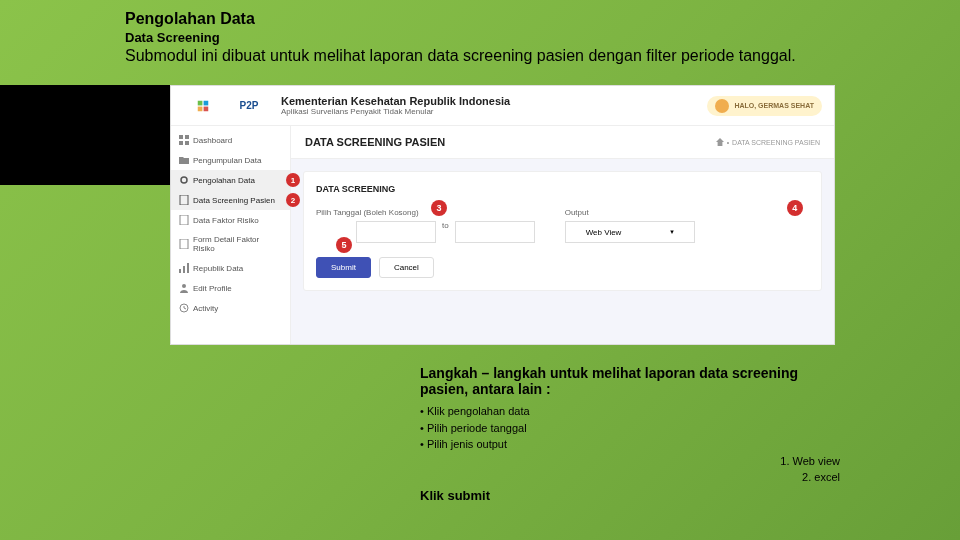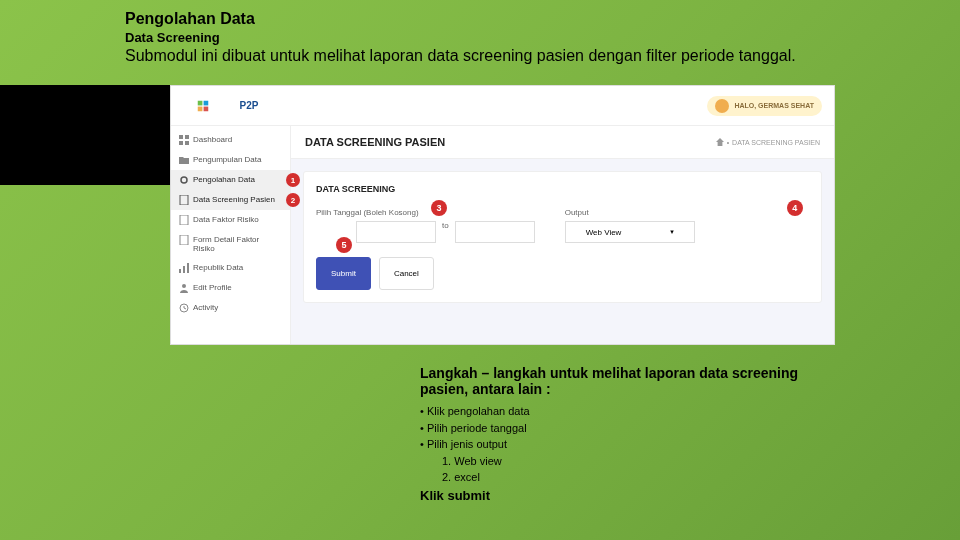--- a/index.html
+++ b/index.html
@@ -57,21 +57,21 @@
   .user-avatar {
     width: 14px; height: 14px; border-radius: 50%;
     background: #f0ad4e;
   }
   .app-body { display: flex; height: calc(100% - 40px); }
   .sidebar {
     width: 120px; background: #fff; border-right: 1px solid #eee;
     padding-top: 4px; font-size: 8px;
   }
   .side-item {
-    display: flex; align-items: flex-start; gap: 4px;
+    display: flex; align-items: center; gap: 4px;
     padding: 5px 8px; color: #555; position: relative;
   }
   .side-item.active { background: #f0f0f0; color: #222; }
   .side-icon {
     width: 10px; height: 10px; display: inline-block;
   }
   .num-badge {
     position: absolute; right: -10px; top: 3px;
     width: 14px; height: 14px; background: #d32f2f;
     border-radius: 50%; color: #fff; font-size: 8px;
@@ -114,21 +114,21 @@
     background: #fff; font-size: 8px; padding: 0 4px;
   }
   .select-box {
     width: 130px; height: 22px; border: 1px solid #ddd;
     background: #fff; font-size: 8px; padding: 0 20px;
     display: flex; align-items: center; justify-content: space-between;
   }
   .to-label { font-size: 8px; color: #666; }
   .btn-row { display: flex; gap: 8px; position: relative; }
   .btn {
-    padding: 11px 14px; font-size: 8px; border-radius: 3px;
+    padding: 5px 14px; font-size: 8px; border-radius: 3px;
     border: 1px solid #ddd; background: #fff; cursor: pointer;
   }
   .btn.primary {
     background: #3f51b5; color: #fff; border-color: #3f51b5;
   }
   .marker {
     position: absolute; width: 16px; height: 16px;
     background: #d32f2f; border-radius: 50%;
     color: #fff; font-size: 9px; font-weight: bold;
     display: flex; align-items: center; justify-content: center;
@@ -138,21 +138,21 @@
   .m4 { top: -8px; left: 222px; }
   .m5 { top: -20px; left: 20px; }
   .steps-block {
     position: absolute; top: 365px; left: 420px; width: 420px;
     color: #000; font-size: 12px;
   }
   .steps-title {
     font-size: 14px; font-weight: bold; margin-bottom: 6px;
   }
   .steps-list { font-size: 11px; line-height: 1.5; }
-  .steps-sublist { padding-left: 22px; }
+  .steps-sublist { padding-left: 22px; text-align: right; }
   .steps-final {
     font-size: 13px; font-weight: bold; margin-top: 2px;
   }
   .chev { font-size: 7px; }
 </style>
 </head>
 <body>
 
 <div class="slide-header">
   <div class="slide-title">Pengolahan Data</div>
@@ -167,20 +167,24 @@
     <div class="app-logo">
       <span class="logo-box">
         <svg width="14" height="14" viewBox="0 0 24 24">
             <rect x="3" y="3" width="8" height="8" fill="#6bbf4a"></rect>
             <rect x="13" y="3" width="8" height="8" fill="#1a9cd8"></rect>
             <rect x="3" y="13" width="8" height="8" fill="#f0ad4e"></rect>
             <rect x="13" y="13" width="8" height="8" fill="#d9534f"></rect>
           </svg>
       </span>
       <span class="logo-box">P2P</span>
+      <div class="app-title-wrap">
+        <div class="app-title">Kementerian Kesehatan Republik Indonesia</div>
+        <div class="app-sub">Aplikasi Surveilans Penyakit Tidak Menular</div>
+      </div>
     </div>
     <div class="user-badge">
       <span class="user-avatar"></span>
       <span>HALO, GERMAS SEHAT</span>
     </div>
   </div>
 
   <div class="app-body">
     <div class="sidebar">
       <div class="side-item">

